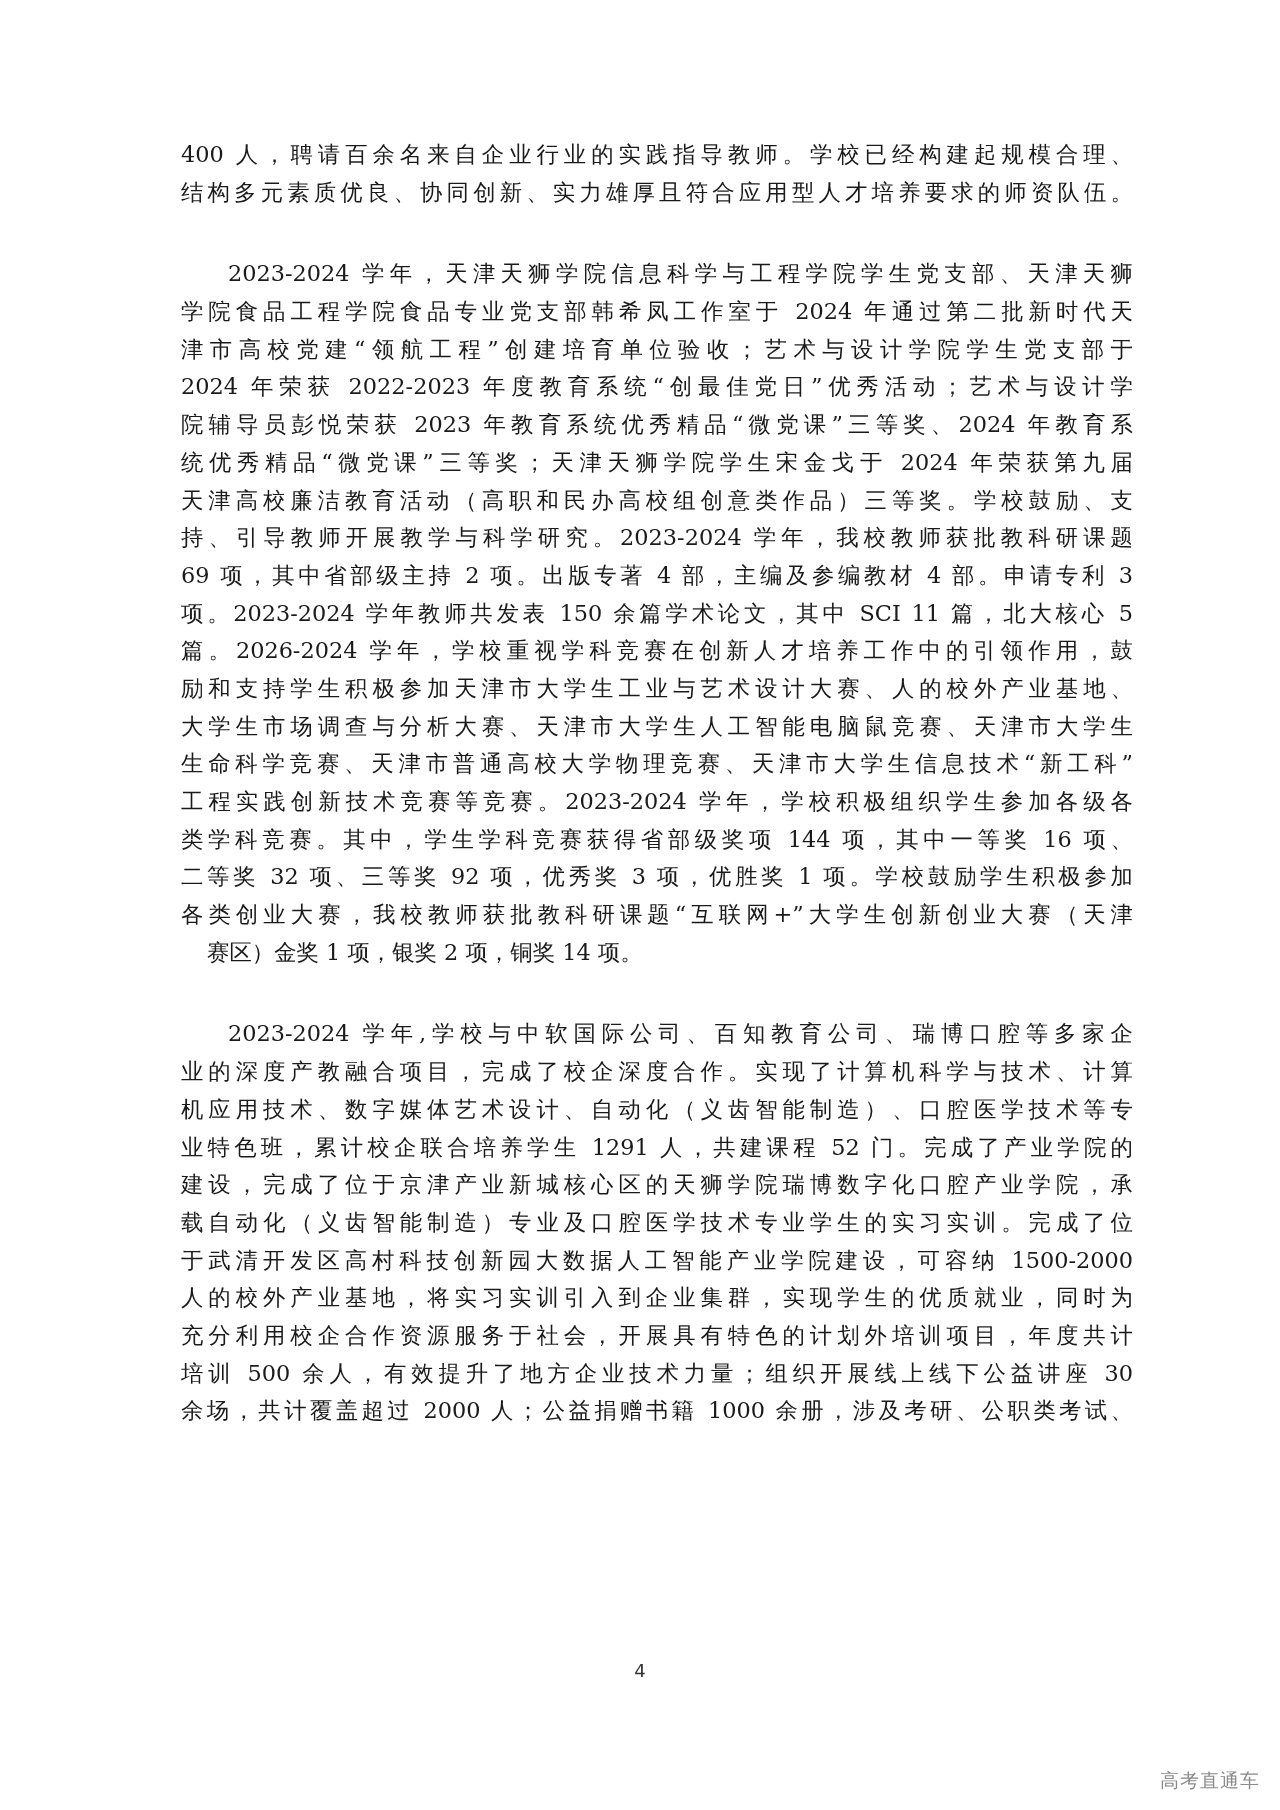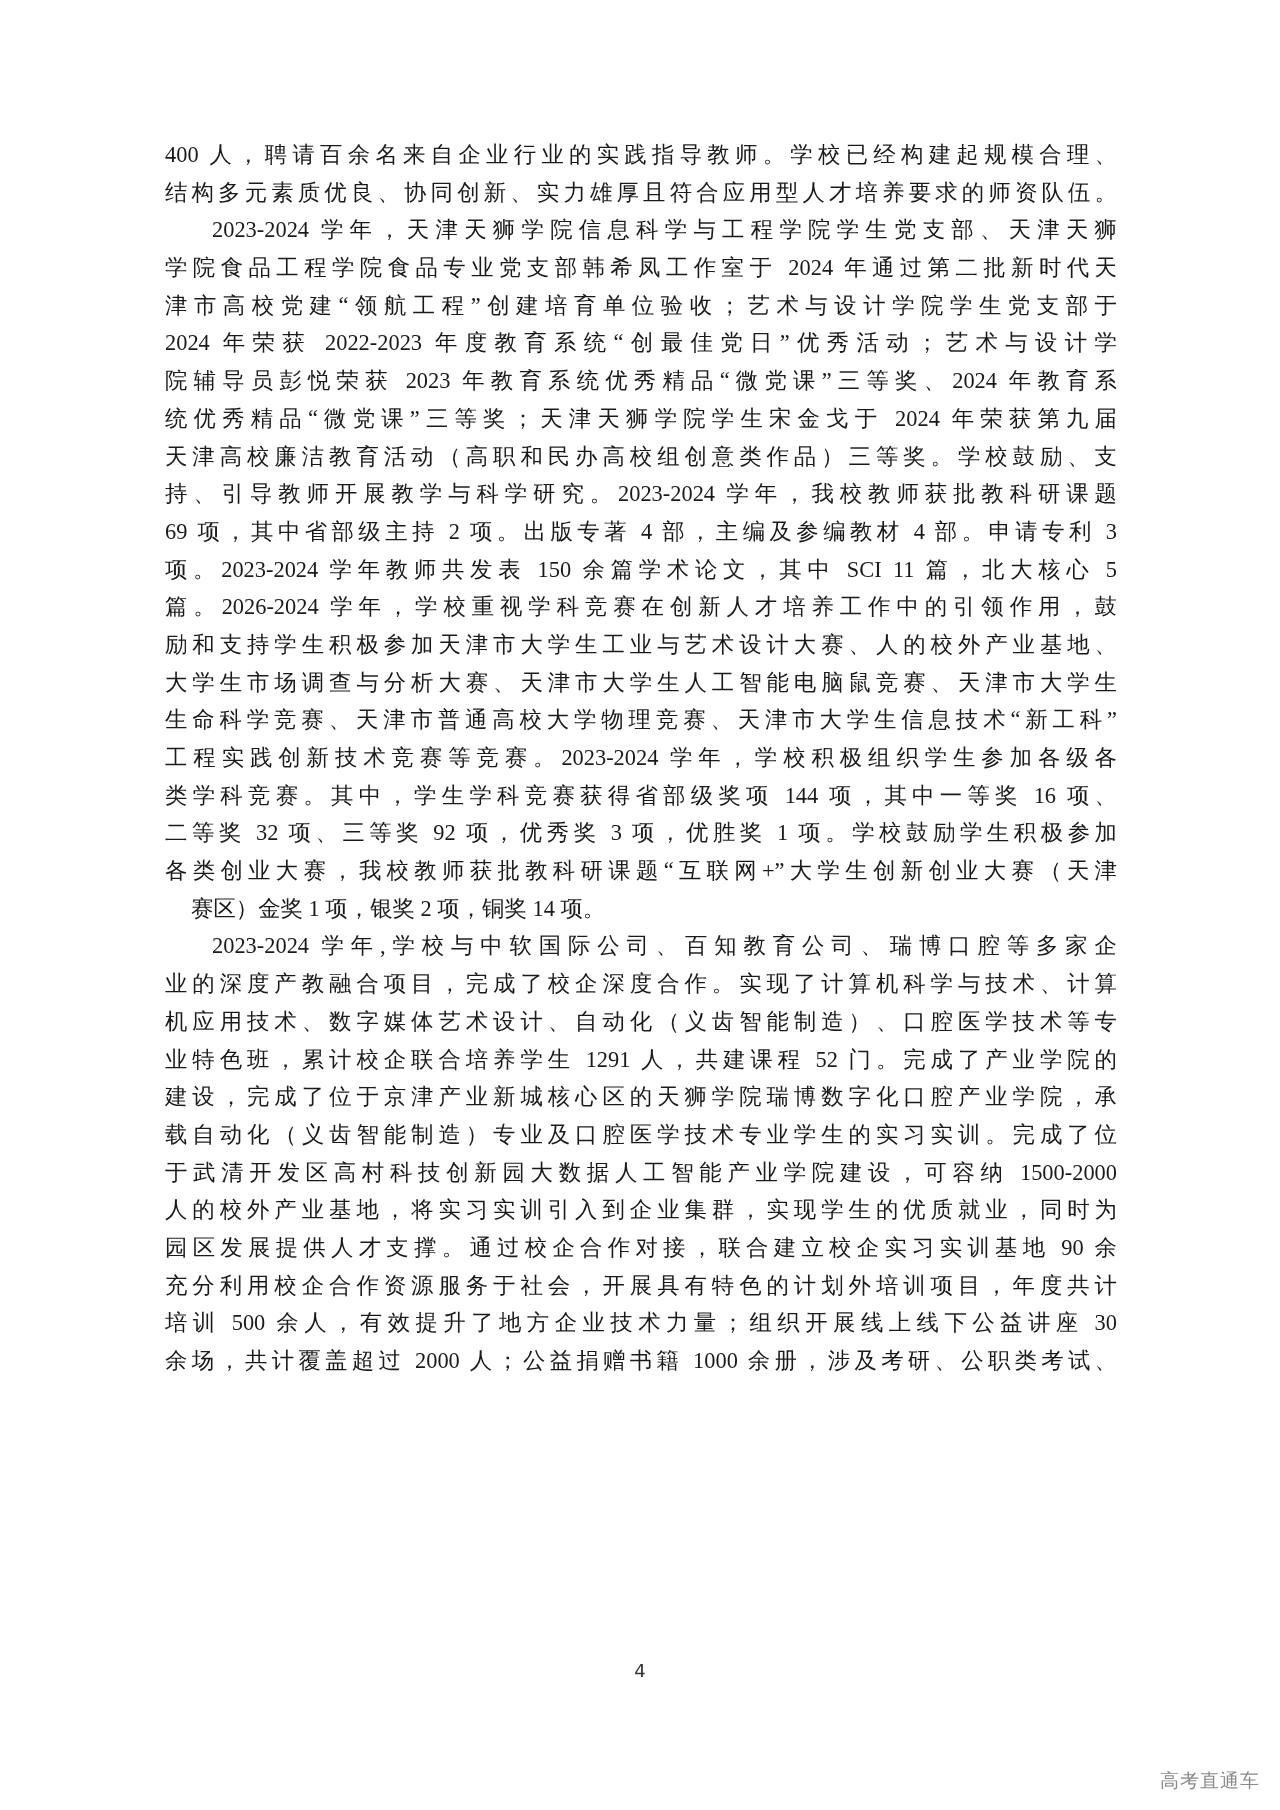--- a/index.html
+++ b/index.html
@@ -1,22 +1,22 @@
 <!DOCTYPE html>
 <html><head>
 <meta charset="utf-8">
 <style>
   html, body { margin: 0; padding: 0; background: #ffffff; }
   body { width: 1280px; height: 1810px; position: relative; overflow: hidden;
          font-family: "DejaVu Serif", "Liberation Serif", serif; color: #1a1a1a; }
-  .page { position: absolute; left: 165px; top: 136px; width: 952px; font-family: Liberation Serif, serif; }
+  .page { position: absolute; left: 181px; top: 136px; width: 952px; }
   .line { height: 37.7px; line-height: 37.7px; font-size: 22.4px; white-space: nowrap;
           overflow: visible; text-align: justify; text-align-last: justify; letter-spacing: 0; }
   .line.last { text-align-last: left; margin-left: 26px; }
-  .line.indent { padding-left: 47px; }
+  .line.indent { padding-left: 47px; margin-top: 44px; }
   .page-number { position: absolute; left: 0; width: 1280px; top: 1660px; text-align: center;
                  font-size: 18px; color: #333; font-family: "DejaVu Sans", "Liberation Sans", sans-serif; }
   .watermark { position: absolute; right: 20px; top: 1768px; font-size: 19px; color: #8a8a8a;
                font-family: Liberation Serif, serif; letter-spacing: 1px; }
 </style>
 </head>
 <body>
 
 <div class="page">
 
@@ -49,21 +49,20 @@
 
   <div>
     <div class="line indent">2023-2024 学年,学校与中软国际公司、百知教育公司、瑞博口腔等多家企</div>
     <div class="line">业的深度产教融合项目，完成了校企深度合作。实现了计算机科学与技术、计算</div>
     <div class="line">机应用技术、数字媒体艺术设计、自动化（义齿智能制造）、口腔医学技术等专</div>
     <div class="line">业特色班，累计校企联合培养学生 1291 人，共建课程 52 门。完成了产业学院的</div>
     <div class="line">建设，完成了位于京津产业新城核心区的天狮学院瑞博数字化口腔产业学院，承</div>
     <div class="line">载自动化（义齿智能制造）专业及口腔医学技术专业学生的实习实训。完成了位</div>
     <div class="line">于武清开发区高村科技创新园大数据人工智能产业学院建设，可容纳 1500-2000</div>
     <div class="line">人的校外产业基地，将实习实训引入到企业集群，实现学生的优质就业，同时为</div>
-    <div class="line">园区发展提供人才支撑。通过校企合作对接，联合建立校企实习实训基地 90 余</div>
     <div class="line">充分利用校企合作资源服务于社会，开展具有特色的计划外培训项目，年度共计</div>
     <div class="line">培训 500 余人，有效提升了地方企业技术力量；组织开展线上线下公益讲座 30</div>
     <div class="line">余场，共计覆盖超过 2000 人；公益捐赠书籍 1000 余册，涉及考研、公职类考试、</div>
   </div>
 </div>
 
 <div class="page-number">4</div>
 <div class="watermark">高考直通车</div>
 
 </body></html>

